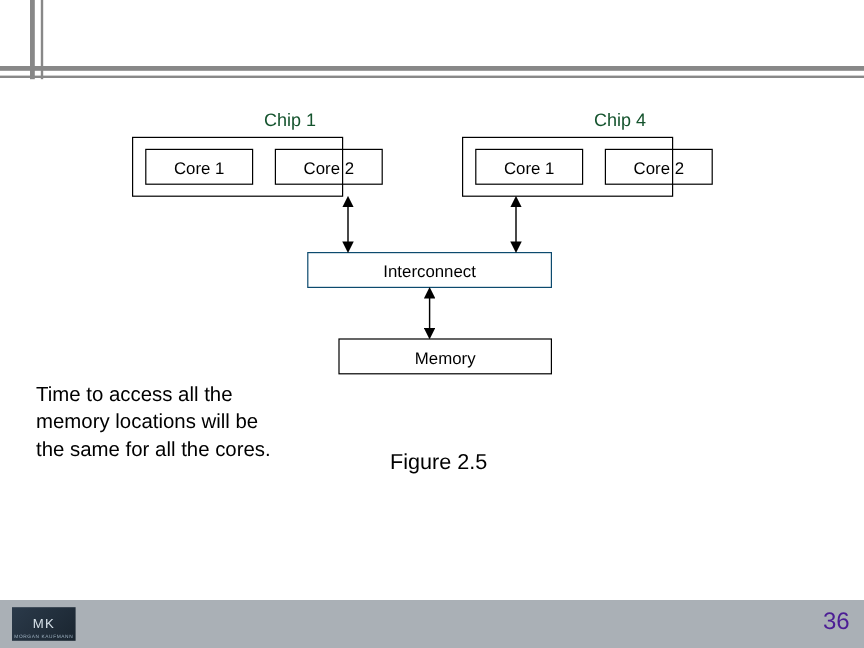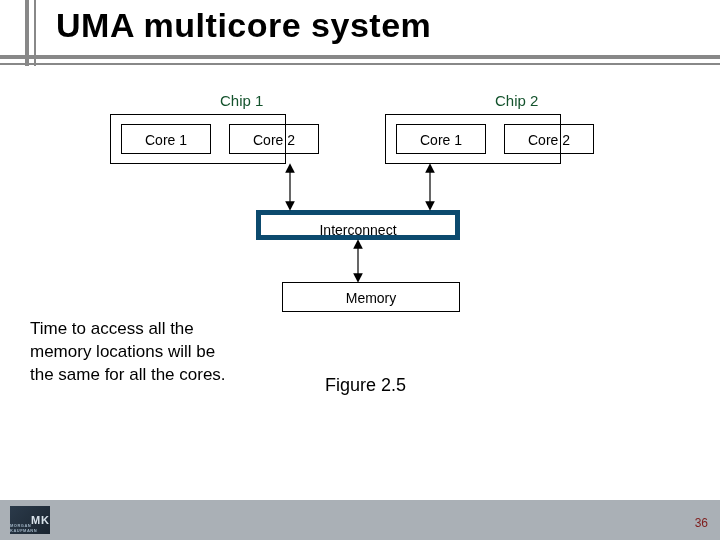--- a/index.html
+++ b/index.html
@@ -19,52 +19,49 @@
   .chiplbl { position: absolute; font-size: 15px; color: #14532d; }
   .chiplbl.c1 { left: 110px; top: 0; }
   .chiplbl.c2 { left: 385px; top: 0; }
 
   .chipbox { position: absolute; border: 1px solid #000; height: 50px; width: 176px; top: 22px; }
   .chipbox.b1 { left: 0; }
   .chipbox.b2 { left: 275px; }
   .corebox { position: absolute; border: 1px solid #000; height: 30px; width: 90px; top: 9px; text-align: center; line-height: 30px; font-size: 14px; }
   .corebox.a { left: 10px; } .corebox.b { left: 118px; }
 
-  .intercon { position: absolute; left: 146px; top: 118px; width: 204px; height: 30px; border: 5px solid #0c4a6e; text-align: center; line-height: 30px; font-size: 14px; }
+  .intercon { position: absolute; left: 146px; top: 118px; width: 204px; height: 30px; border: 1px solid #0c4a6e; text-align: center; line-height: 30px; font-size: 14px; }
   .membox   { position: absolute; left: 172px; top: 190px; width: 178px; height: 30px; border: 1px solid #000; text-align: center; line-height: 30px; font-size: 14px; }
 
   svg.arrows { position: absolute; left: 0; top: 0; width: 550px; height: 260px; pointer-events: none; }
 
   
   .note { position: absolute; left: 30px; top: 318px; width: 210px; font-size: 17px; color: #000; line-height: 1.35; }
   .figlabel { position: absolute; left: 325px; top: 375px; font-size: 18px; }
 
   
   .footer { position: absolute; left: 0; bottom: 0; width: 720px; height: 40px; background: #aab0b6; }
-  .logo { position: absolute; left: 10px; bottom: 6px; width: 40px; height: 28px; background: linear-gradient(135deg,#2b3a4a 0%,#1a2530 100%); display:flex; align-items:center; justify-content:flex-end; color:#d8e2ea; font-weight:700; font-size:11px; letter-spacing:1px; }
+  .logo { position: absolute; left: 10px; bottom: 6px; width: 53px; height: 28px; background: linear-gradient(135deg,#2b3a4a 0%,#1a2530 100%); display:flex; align-items:center; justify-content:center; color:#d8e2ea; font-weight:400; font-size:11px; letter-spacing:1px; }
   .logo .sub { position:absolute; bottom:1px; font-size:4px; letter-spacing:0.5px; color:#9fb2c2; }
   .copyright { position: absolute; width: 720px; bottom: 46px; text-align: center; font-size: 12px; font-weight: 700; color: #000; }
-  .pagenum { position: absolute; right: 12px; bottom: 10px; font-size: 12px; color: #7f1d1d; }
+  .pagenum { position: absolute; right: 12px; bottom: 10px; font-size: 20px; color: #4c1d95; }
 </style>
 </head>
 <body>
 
 <div class="slide">
 
   <div class="vrule-a"></div>
   <div class="vrule-b"></div>
-  <div class="title-wrap">
-    <div class="title-text" style="padding-left:30px;">UMA multicore system</div>
-  </div>
   <div class="rule-a"></div>
   <div class="rule-b"></div>
 
   <div class="diagram">
     <div class="chiplbl c1">Chip 1</div>
-    <div class="chiplbl c2">Chip 2</div>
+    <div class="chiplbl c2">Chip 4</div>
 
     <div class="chipbox b1">
       <div class="corebox a">Core 1</div>
       <div class="corebox b">Core 2</div>
     </div>
     <div class="chipbox b2">
       <div class="corebox a">Core 1</div>
       <div class="corebox b">Core 2</div>
     </div>
 

